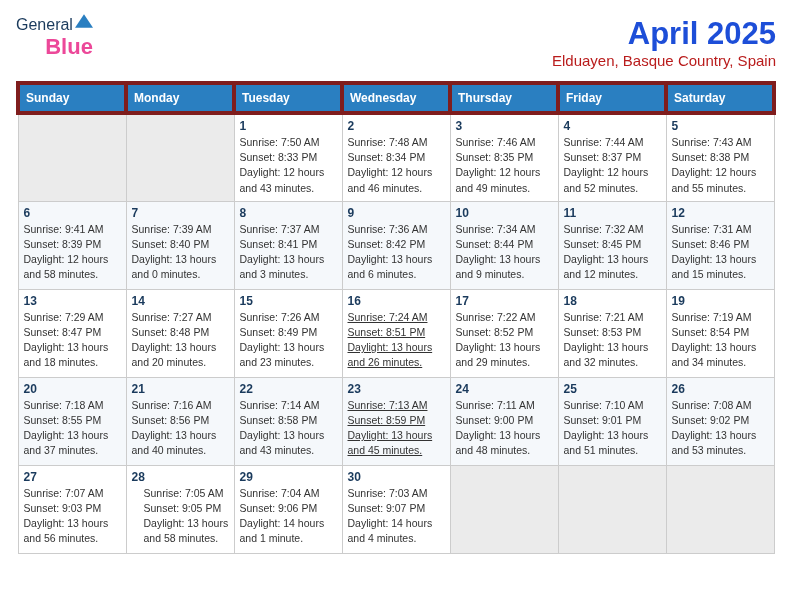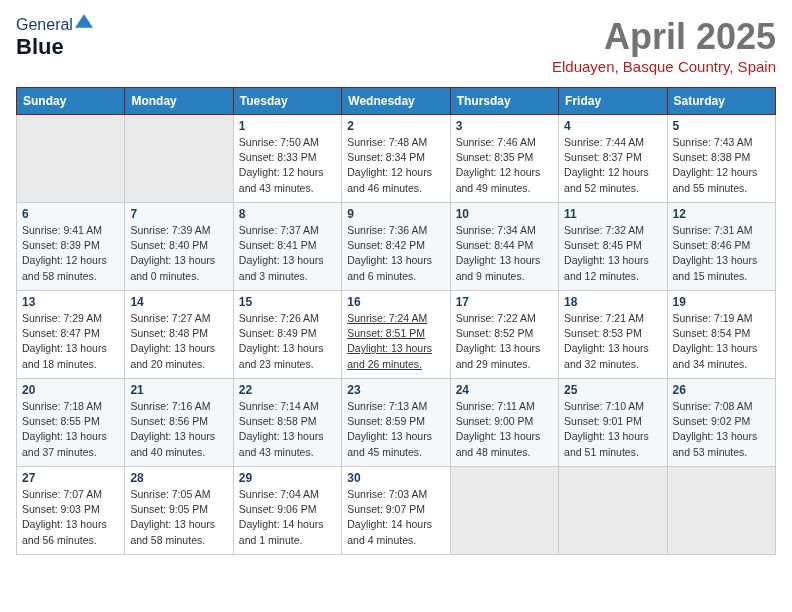--- a/index.html
+++ b/index.html
@@ -12,54 +12,55 @@
     }
     .header-area {
       display: flex;
       justify-content: space-between;
       align-items: flex-start;
       margin-bottom: 12px;
     }
     .logo {
       display: flex;
       align-items: center;
+      text-align: right;
     }
     .logo-general { color: #1a3a5c; }
     .logo-blue { color: #2a7fc1; }
     .logo-icon {
       width: 18px;
       height: 18px;
       margin-left: 2px;
       margin-top: -8px;
     }
     .title-block {
       text-align: right;
     }
     .title-month {
-      font-size: 36px;
+      font-size: 31px;
       font-weight: bold;
-      color: #737373;
+      color: #1d4ed8;
     }
     .title-location {
       font-size: 15px;
       color: #b91c1c;
     }
     table {
       width: 100%;
       border-collapse: collapse;
       font-size: 11px;
     }
     thead th {
       background: #2a7fc1;
       color: #fff;
       text-align: left;
       padding: 6px 6px;
       font-size: 12px;
       font-weight: bold;
-      border: 1px solid #7f1d1d;
+      border: 4px solid #7f1d1d;
     }
     tbody td {
       border: 1px solid #ccc;
       vertical-align: top;
       padding: 4px 5px;
       width: calc(100% / 7);
       min-height: 80px;
       height: 88px;
     }
     .day-num {
@@ -91,21 +92,21 @@
 
 <div class="header-area">
   <div class="logo">
     <div>
       <div style="display:flex;align-items:center;">
         <span class="logo-general">General</span>
         <svg class="logo-icon" viewBox="0 0 24 18" xmlns="http://www.w3.org/2000/svg">
           <polygon points="0,18 12,0 24,18" fill="#2a7fc1"></polygon>
         </svg>
       </div>
-      <div class="logo-blue" style="font-size:22px;font-weight:bold;color:#0f172a;">Blue</div>
+      <div class="logo-blue" style="font-size:22px;font-weight:bold;color:#ec4899;">Blue</div>
     </div>
   </div>
   <div class="title-block">
     <div class="title-month">April 2025</div>
     <div class="title-location">Elduayen, Basque Country, Spain</div>
   </div>
 </div>
 
 <table>
   <thead>
@@ -256,21 +257,21 @@
 Daylight: 13 hours and 40 minutes.</div>
         </td>
         <td>
           <div class="day-num">22</div>
           <div class="day-detail" style="white-space: pre-line;">Sunrise: 7:14 AM
 Sunset: 8:58 PM
 Daylight: 13 hours and 43 minutes.</div>
         </td>
         <td>
           <div class="day-num">23</div>
-          <div class="day-detail" style="white-space: pre-line;">Sunrise: 7:13 AM
+          <div class="day-detail" style="white-space: pre-line; text-decoration: underline;">Sunrise: 7:13 AM
 Sunset: 8:59 PM
 Daylight: 13 hours and 45 minutes.</div>
         </td>
         <td>
           <div class="day-num">24</div>
           <div class="day-detail" style="white-space: pre-line;">Sunrise: 7:11 AM
 Sunset: 9:00 PM
 Daylight: 13 hours and 48 minutes.</div>
         </td>
         <td>
@@ -288,21 +289,21 @@
       </tr>
       <tr>
         <td>
           <div class="day-num">27</div>
           <div class="day-detail" style="white-space: pre-line;">Sunrise: 7:07 AM
 Sunset: 9:03 PM
 Daylight: 13 hours and 56 minutes.</div>
         </td>
         <td>
           <div class="day-num">28</div>
-          <div class="day-detail" style="white-space: pre-line;">Sunrise: 7:05 AM
+          <div class="day-detail" style="white-space: pre-line; margin-left: 12px;">Sunrise: 7:05 AM
 Sunset: 9:05 PM
 Daylight: 13 hours and 58 minutes.</div>
         </td>
         <td>
           <div class="day-num">29</div>
           <div class="day-detail" style="white-space: pre-line;">Sunrise: 7:04 AM
 Sunset: 9:06 PM
 Daylight: 14 hours and 1 minute.</div>
         </td>
         <td>

